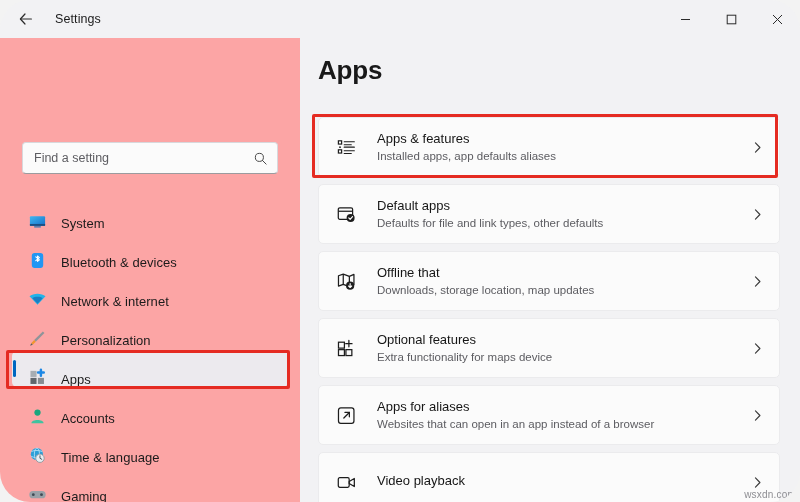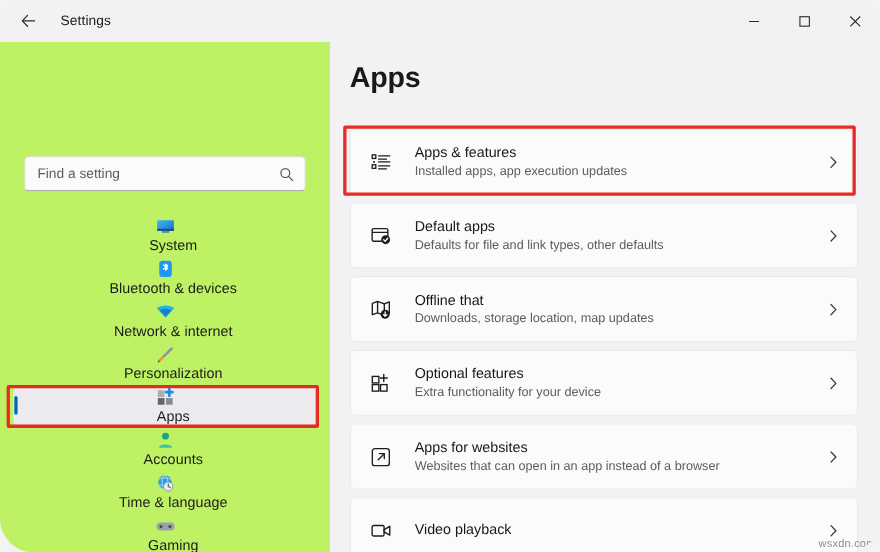--- a/index.html
+++ b/index.html
@@ -73,21 +73,21 @@
     cursor: pointer;
     color: #2b2b2b;
   }
 
   
   .sidebar {
     position: absolute;
     top: 38px; left: 0;
     width: 300px;
     height: 464px;
-    background: #bef264;
+    background: #fca5a5;
     padding-top: 0;
   }
 
   .search-wrap {
     position: absolute;
     top: 104px;
     left: 22px;
     width: 256px;
     height: 32px;
   }
@@ -120,25 +120,24 @@
     left: 0;
     width: 300px;
   }
 
   .nav-item {
     position: relative;
     height: 36px;
     margin: 0 12px 3px 12px;
     border-radius: 5px;
     display: flex;
-    align-items: center;
+    align-items: flex-end;
     padding-left: 15px;
     cursor: pointer;
     user-select: none;
-    flex-direction: column;
   }
   .nav-item.selected { background: #eceaee; }
 
   .nav-indicator {
     position: absolute;
     left: 1px;
     top: 9px;
     width: 3px;
     height: 17px;
     border-radius: 2px;
@@ -423,21 +422,21 @@
         <span class="card-icon">
           <svg width="21" height="21" viewBox="0 0 22 22">
             <rect x="2.5" y="4" width="3.4" height="3.4" fill="none" stroke="#1d1d1d" stroke-width="1.25"></rect>
             <rect x="2.5" y="13.4" width="3.4" height="3.4" fill="none" stroke="#1d1d1d" stroke-width="1.25"></rect>
             <circle cx="4.2" cy="10.7" r=".95" fill="#1d1d1d"></circle>
             <path d="M8.6 5 H19.2 M8.6 8.1 H16 M8.6 10.7 H19.2 M8.6 14.4 H19.2 M8.6 17.3 H16" stroke="#1d1d1d" stroke-width="1.25" stroke-linecap="round"></path>
           </svg>
         </span>
         <span class="card-text">
           <span class="card-title" style="display:block">Apps &amp; features</span>
-          <span class="card-sub" style="display:block">Installed apps, app execution updates</span>
+          <span class="card-sub" style="display:block">Installed apps, app defaults aliases</span>
         </span>
         <span class="card-chevron">
           <svg width="13" height="13" viewBox="0 0 14 14">
             <path d="M4.8 2 L9.6 7 L4.8 12" fill="none" stroke="#3a3a3a" stroke-width="1.25" stroke-linecap="round" stroke-linejoin="round"></path>
           </svg>
         </span>
       </div>
 
       <div class="card">
         <span class="card-icon">
@@ -483,39 +482,39 @@
         <span class="card-icon">
           <svg width="21" height="21" viewBox="0 0 22 22">
             <rect x="2.6" y="4.4" width="6.2" height="6.2" fill="none" stroke="#1d1d1d" stroke-width="1.3"></rect>
             <rect x="2.6" y="12.2" width="6.2" height="6.2" fill="none" stroke="#1d1d1d" stroke-width="1.3"></rect>
             <rect x="10.4" y="12.2" width="6.2" height="6.2" fill="none" stroke="#1d1d1d" stroke-width="1.3"></rect>
             <path d="M13.5 2.6 L13.5 9.2 M10.2 5.9 L16.8 5.9" stroke="#1d1d1d" stroke-width="1.3" stroke-linecap="round"></path>
           </svg>
         </span>
         <span class="card-text">
           <span class="card-title" style="display:block">Optional features</span>
-          <span class="card-sub" style="display:block">Extra functionality for your device</span>
+          <span class="card-sub" style="display:block">Extra functionality for maps device</span>
         </span>
         <span class="card-chevron">
           <svg width="13" height="13" viewBox="0 0 14 14">
             <path d="M4.8 2 L9.6 7 L4.8 12" fill="none" stroke="#3a3a3a" stroke-width="1.25" stroke-linecap="round" stroke-linejoin="round"></path>
           </svg>
         </span>
       </div>
 
       <div class="card">
         <span class="card-icon">
           <svg width="21" height="21" viewBox="0 0 22 22">
             <rect x="2.6" y="3" width="16.2" height="16.2" rx="2.4" fill="none" stroke="#1d1d1d" stroke-width="1.3"></rect>
             <path d="M8.2 13.6 L14 7.8" stroke="#1d1d1d" stroke-width="1.3" stroke-linecap="round"></path>
             <path d="M9.4 7.8 L14 7.8 L14 12.4" fill="none" stroke="#1d1d1d" stroke-width="1.3" stroke-linecap="round" stroke-linejoin="round"></path>
           </svg>
         </span>
         <span class="card-text">
-          <span class="card-title" style="display:block">Apps for websites</span>
+          <span class="card-title" style="display:block">Apps for aliases</span>
           <span class="card-sub" style="display:block">Websites that can open in an app instead of a browser</span>
         </span>
         <span class="card-chevron">
           <svg width="13" height="13" viewBox="0 0 14 14">
             <path d="M4.8 2 L9.6 7 L4.8 12" fill="none" stroke="#3a3a3a" stroke-width="1.25" stroke-linecap="round" stroke-linejoin="round"></path>
           </svg>
         </span>
       </div>
 
       <div class="card">

